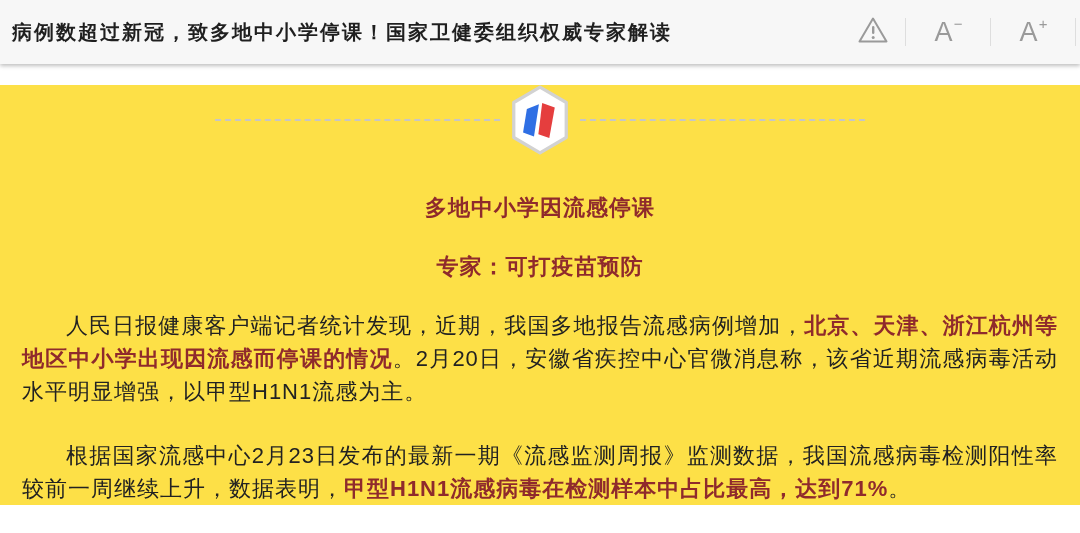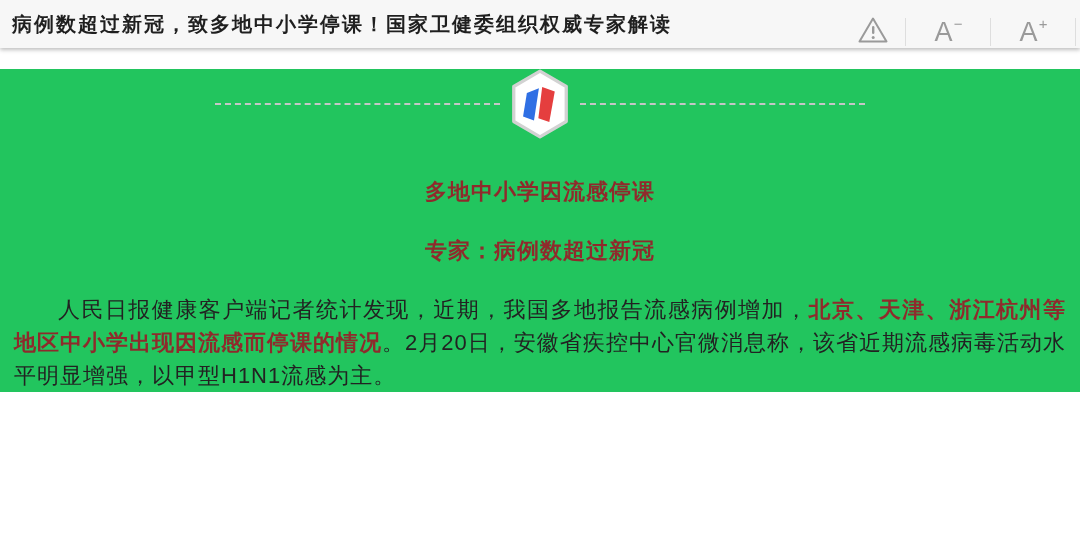--- a/index.html
+++ b/index.html
@@ -7,21 +7,21 @@
   body {
     font-family:"Liberation Sans","DejaVu Sans",sans-serif;
     background:#ffffff;
     color:#222222;
     overflow:hidden;
   }
 
   
   .header {
     position:relative;
-    height:48px;
+    height:64px;
     background:#f7f7f7;
     box-shadow:0 2px 4px rgba(0,0,0,0.25);
     display:flex;
     align-items:center;
     z-index:2;
   }
   .header-title {
     margin-left:12px;
     font-size:20px;
     font-weight:bold;
@@ -49,21 +49,21 @@
   .tool-cell.font { width:84px; }
   .tool-divider {
     width:1px;
     height:28px;
     background:#dedede;
   }
   .font-glyph { font-size:27px; line-height:1; color:#9a9a9a; }
   .font-sign  { font-size:15px; line-height:1; color:#9a9a9a; position:relative; top:-9px; left:1px; }
 
   
-  .content { padding:0 14px; background:#22c55e; }
+  .content { padding:0 22px; background:#fde047; }
 
   .divider-row {
     width:650px;
     margin:21px auto 0 auto;
     display:flex;
     align-items:center;
   }
   .dash-seg {
     flex:1;
     height:0;
@@ -145,18 +145,19 @@
         <polygon points="28,2 52,16 52,48 28,62 4,48 4,16" fill="#ffffff" stroke="#d2d2d2" stroke-width="3" stroke-linejoin="round"></polygon>
         <polygon points="16,22 27,17.5 22.5,47 12.5,43.5" fill="#2f6fe4"></polygon>
         <polygon points="30,16.5 41.5,20.5 36.5,48.5 26.5,45" fill="#e53e3e"></polygon>
       </svg>
     </div>
     <div class="dash-seg"></div>
   </div>
 
   <div class="headline first">多地中小学因流感停课</div>
 
-  <div class="headline second">专家：病例数超过新冠</div>
+  <div class="headline second">专家：可打疫苗预防</div>
 
   <p class="para first"><span>人民日报健康客户端记者统计发现，近期，我国多地报告流感病例增加，</span><span class="em">北京、天津、浙江杭州等地区中小学出现因流感而停课的情况</span><span>。2月20日，安徽省疾控中心官微消息称，该省近期流感病毒活动水平明显增强，以甲型H1N1流感为主。</span></p>
 
+  <p class="para second"><span>根据国家流感中心2月23日发布的最新一期《流感监测周报》监测数据，我国流感病毒检测阳性率较前一周继续上升，数据表明，</span><span class="em">甲型H1N1流感病毒在检测样本中占比最高，达到71%</span><span>。</span></p>
 
 </div>
 
 </body></html>

